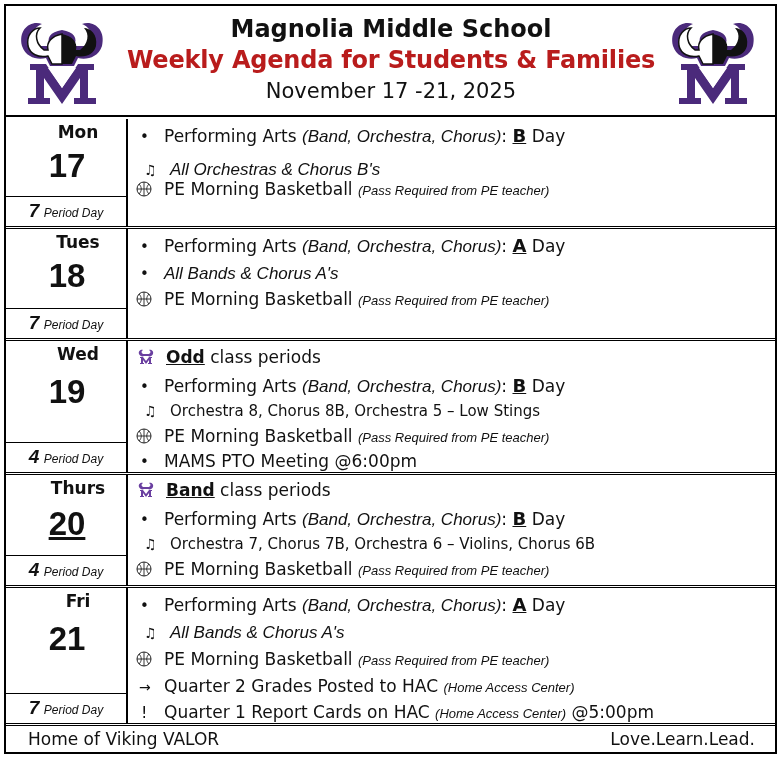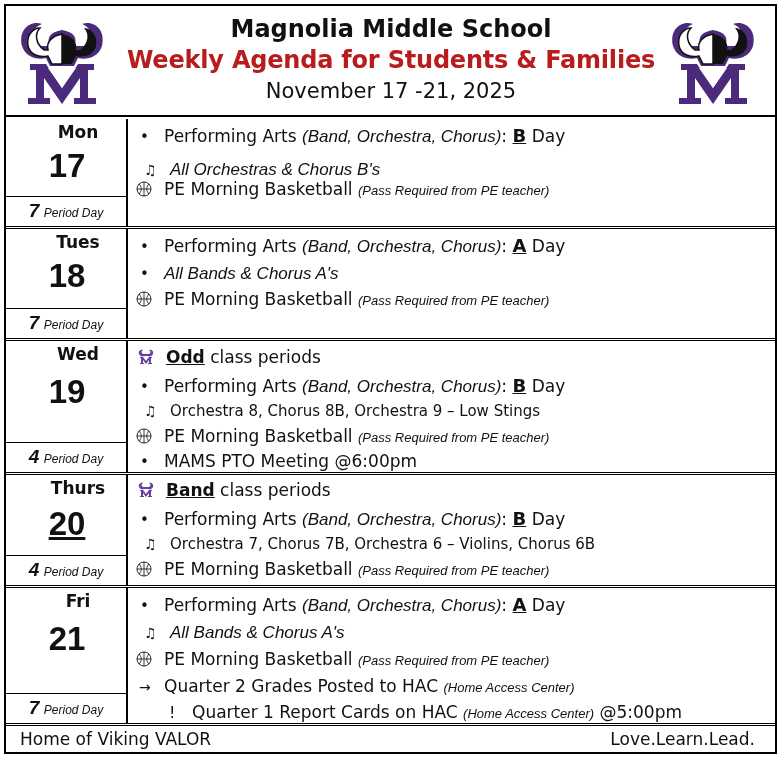--- a/index.html
+++ b/index.html
@@ -50,21 +50,21 @@
     .ab { font-weight: bold; text-decoration: underline; font-size: 18px; }
     .oe { font-weight: bold; text-decoration: underline; }
     .sub { font-size: 15px; }
 
     .mini-logo { display: inline-block; width: 16px; height: 16px; vertical-align: -2px; margin-right: 12px; margin-left: 2px; }
 
     .footer {
       position: absolute; left: 0; bottom: 0; width: 769px; height: 26px; line-height: 26px;
       font-size: 17px;
     }
-    .footer .l { position: absolute; left: 14px; }
+    .footer .l { position: absolute; left: 22px; }
     .footer .r { position: absolute; right: 20px; }
   </style>
 </head>
 <body>
 
 <div class="frame">
 
   <div class="header">
     <svg class="logo left" viewBox="0 0 92 92">
       <path d="M6 30 C2 14 14 4 26 8 C16 12 14 22 22 30 L34 30 C30 22 34 16 46 14 C58 16 62 22 58 30 L70 30 C78 22 76 12 66 8 C78 4 90 14 86 30 C82 42 70 44 62 42 L58 50 L34 50 L30 42 C22 44 10 42 6 30 Z" fill="#4b2a7b"></path>
@@ -150,21 +150,21 @@
       <div class="line" style="top:3px;">
         <svg class="mini-logo" viewBox="0 0 16 16">
             <path d="M1 5 C0 2 3 0 5 1 C3 2 3 4 5 5 L11 5 C13 4 13 2 11 1 C13 0 16 2 15 5 C14 7 12 8 10 7 L6 7 C4 8 2 7 1 5 Z" fill="#6a3fa0"></path>
             <path d="M2 8 L5 8 L8 12 L11 8 L14 8 L14 9 L13 9 L13 14 L14 14 L14 15 L10 15 L10 14 L11 14 L11 11 L8 15 L5 11 L5 14 L6 14 L6 15 L2 15 L2 14 L3 14 L3 9 L2 9 Z" fill="#6a3fa0"></path>
           </svg><span class="oe">Odd</span> <span>class periods</span>
       </div>
       <div class="line" style="top:32px;">
         <span class="ic bullet">•</span><span>Performing Arts</span> <span class="it">(Band, Orchestra, Chorus)</span><span>:</span> <span class="ab">B</span> <span>Day</span>
       </div>
       <div class="line sub" style="top:57px;">
-        <span class="sub-ic" style="padding-left:8px;">♫</span><span>Orchestra 8, Chorus 8B, Orchestra 9 – Low Stings</span>
+        <span class="sub-ic" style="padding-left:8px;">♫</span><span>Orchestra 8, Chorus 8B, Orchestra 5 – Low Stings</span>
       </div>
       <div class="line" style="top:82px;">
         <span class="ic"><svg width="16" height="16" viewBox="0 0 16 16" style="vertical-align:-2px">
               <circle cx="8" cy="8" r="7" fill="none" stroke="#222" stroke-width="1"></circle>
               <path d="M1 8 H15 M8 1 V15 M3 3 C6 6 6 10 3 13 M13 3 C10 6 10 10 13 13" fill="none" stroke="#222" stroke-width="0.9"></path>
             </svg></span><span>PE Morning Basketball</span> <span class="small-it">(Pass Required from PE teacher)</span>
       </div>
       <div class="line" style="top:107px;">
         <span class="ic bullet">•</span><span>MAMS PTO Meeting @6:00pm</span>
       </div>
@@ -220,21 +220,21 @@
       </div>
       <div class="line" style="top:58px;">
         <span class="ic"><svg width="16" height="16" viewBox="0 0 16 16" style="vertical-align:-2px">
               <circle cx="8" cy="8" r="7" fill="none" stroke="#222" stroke-width="1"></circle>
               <path d="M1 8 H15 M8 1 V15 M3 3 C6 6 6 10 3 13 M13 3 C10 6 10 10 13 13" fill="none" stroke="#222" stroke-width="0.9"></path>
             </svg></span><span>PE Morning Basketball</span> <span class="small-it">(Pass Required from PE teacher)</span>
       </div>
       <div class="line" style="top:85px;">
         <span class="ic" style="padding-left:3px;">→</span><span>Quarter 2 Grades Posted to HAC</span> <span class="small-it">(Home Access Center)</span>
       </div>
-      <div class="line" style="top:111px;margin-left:28px;">
+      <div class="line" style="top:111px;">
         <span class="ic" style="padding-left:5px;font-size:16px;">!</span><span>Quarter 1 Report Cards on HAC</span> <span class="small-it">(Home Access Center)</span> <span>@5:00pm</span>
       </div>
     </div>
   </div>
 
   <div class="footer">
     <span class="l">Home of Viking VALOR</span>
     <span class="r">Love.Learn.Lead.</span>
   </div>
 

